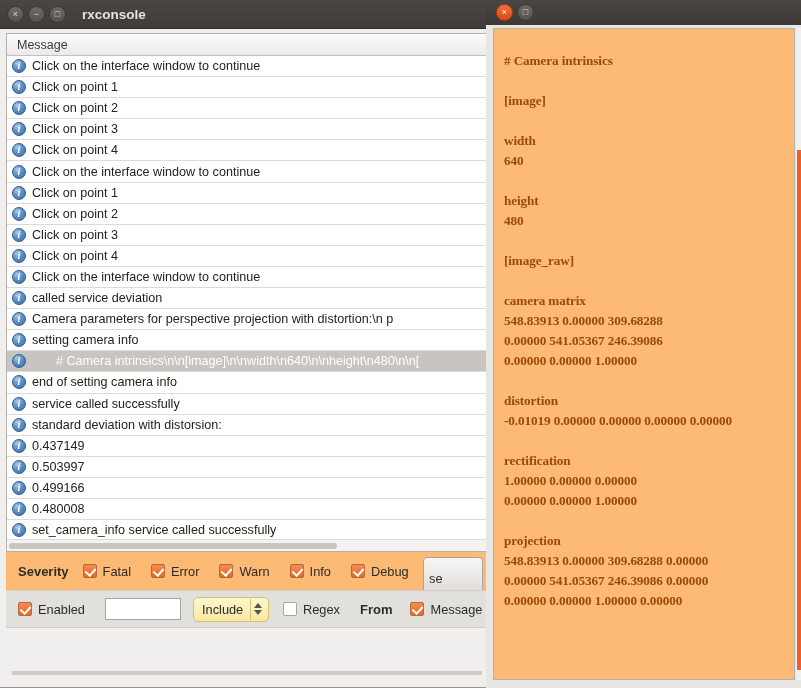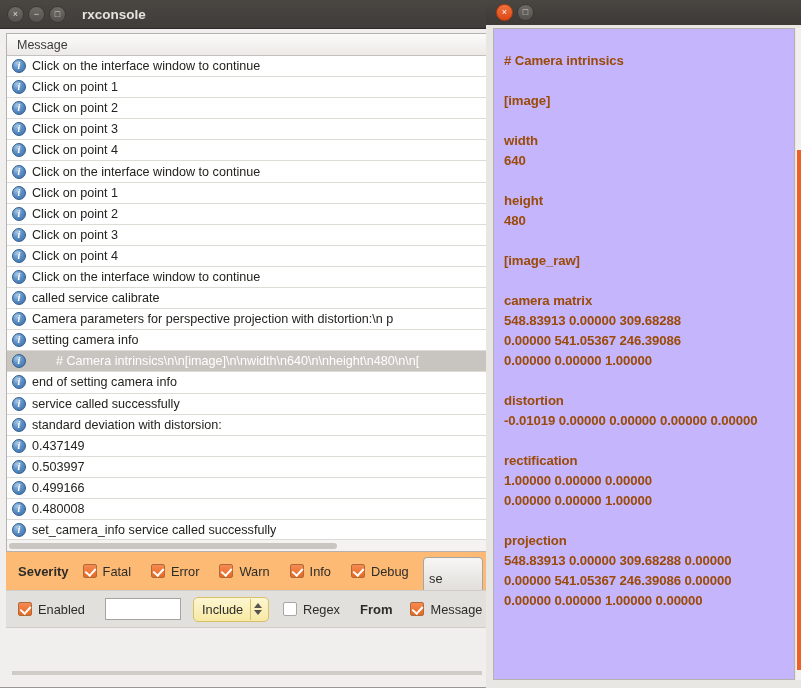--- a/index.html
+++ b/index.html
@@ -315,25 +315,26 @@
     height: 25px;
     background: linear-gradient(to bottom, #4a4642 0%, #3c3936 100%);
     display: flex;
     align-items: center;
     padding-left: 10px;
     box-sizing: border-box;
   }
   #right-content {
     position: absolute;
     left: 7px; top: 28px; right: 6px; bottom: 8px;
-    background: #c4b5fd;
+    background: #fdba74;
     border: 1px solid #b5b2ae;
     box-sizing: border-box;
     padding: 22px 16px 10px 10px;
     overflow: hidden;
+    font-family: Liberation Serif, serif;
   }
   .info-line {
     font-size: 13.2px;
     font-weight: bold;
     color: #9b4a07;
     line-height: 20px;
     white-space: nowrap;
     letter-spacing: -0.1px;
   }
   .info-line.blank { height: 20px; }
@@ -414,21 +415,21 @@
             <div class="msg-row">
               <span class="info-icon">i</span>
               <span class="msg-text">Click on point 4</span>
             </div>
             <div class="msg-row">
               <span class="info-icon">i</span>
               <span class="msg-text">Click on the interface window to continue</span>
             </div>
             <div class="msg-row">
               <span class="info-icon">i</span>
-              <span class="msg-text">called service calibrate</span>
+              <span class="msg-text">called service deviation</span>
             </div>
             <div class="msg-row">
               <span class="info-icon">i</span>
               <span class="msg-text">Camera parameters for perspective projection with distortion:\n  p</span>
             </div>
             <div class="msg-row">
               <span class="info-icon">i</span>
               <span class="msg-text">setting camera info</span>
             </div>
             <div class="msg-row selected">

